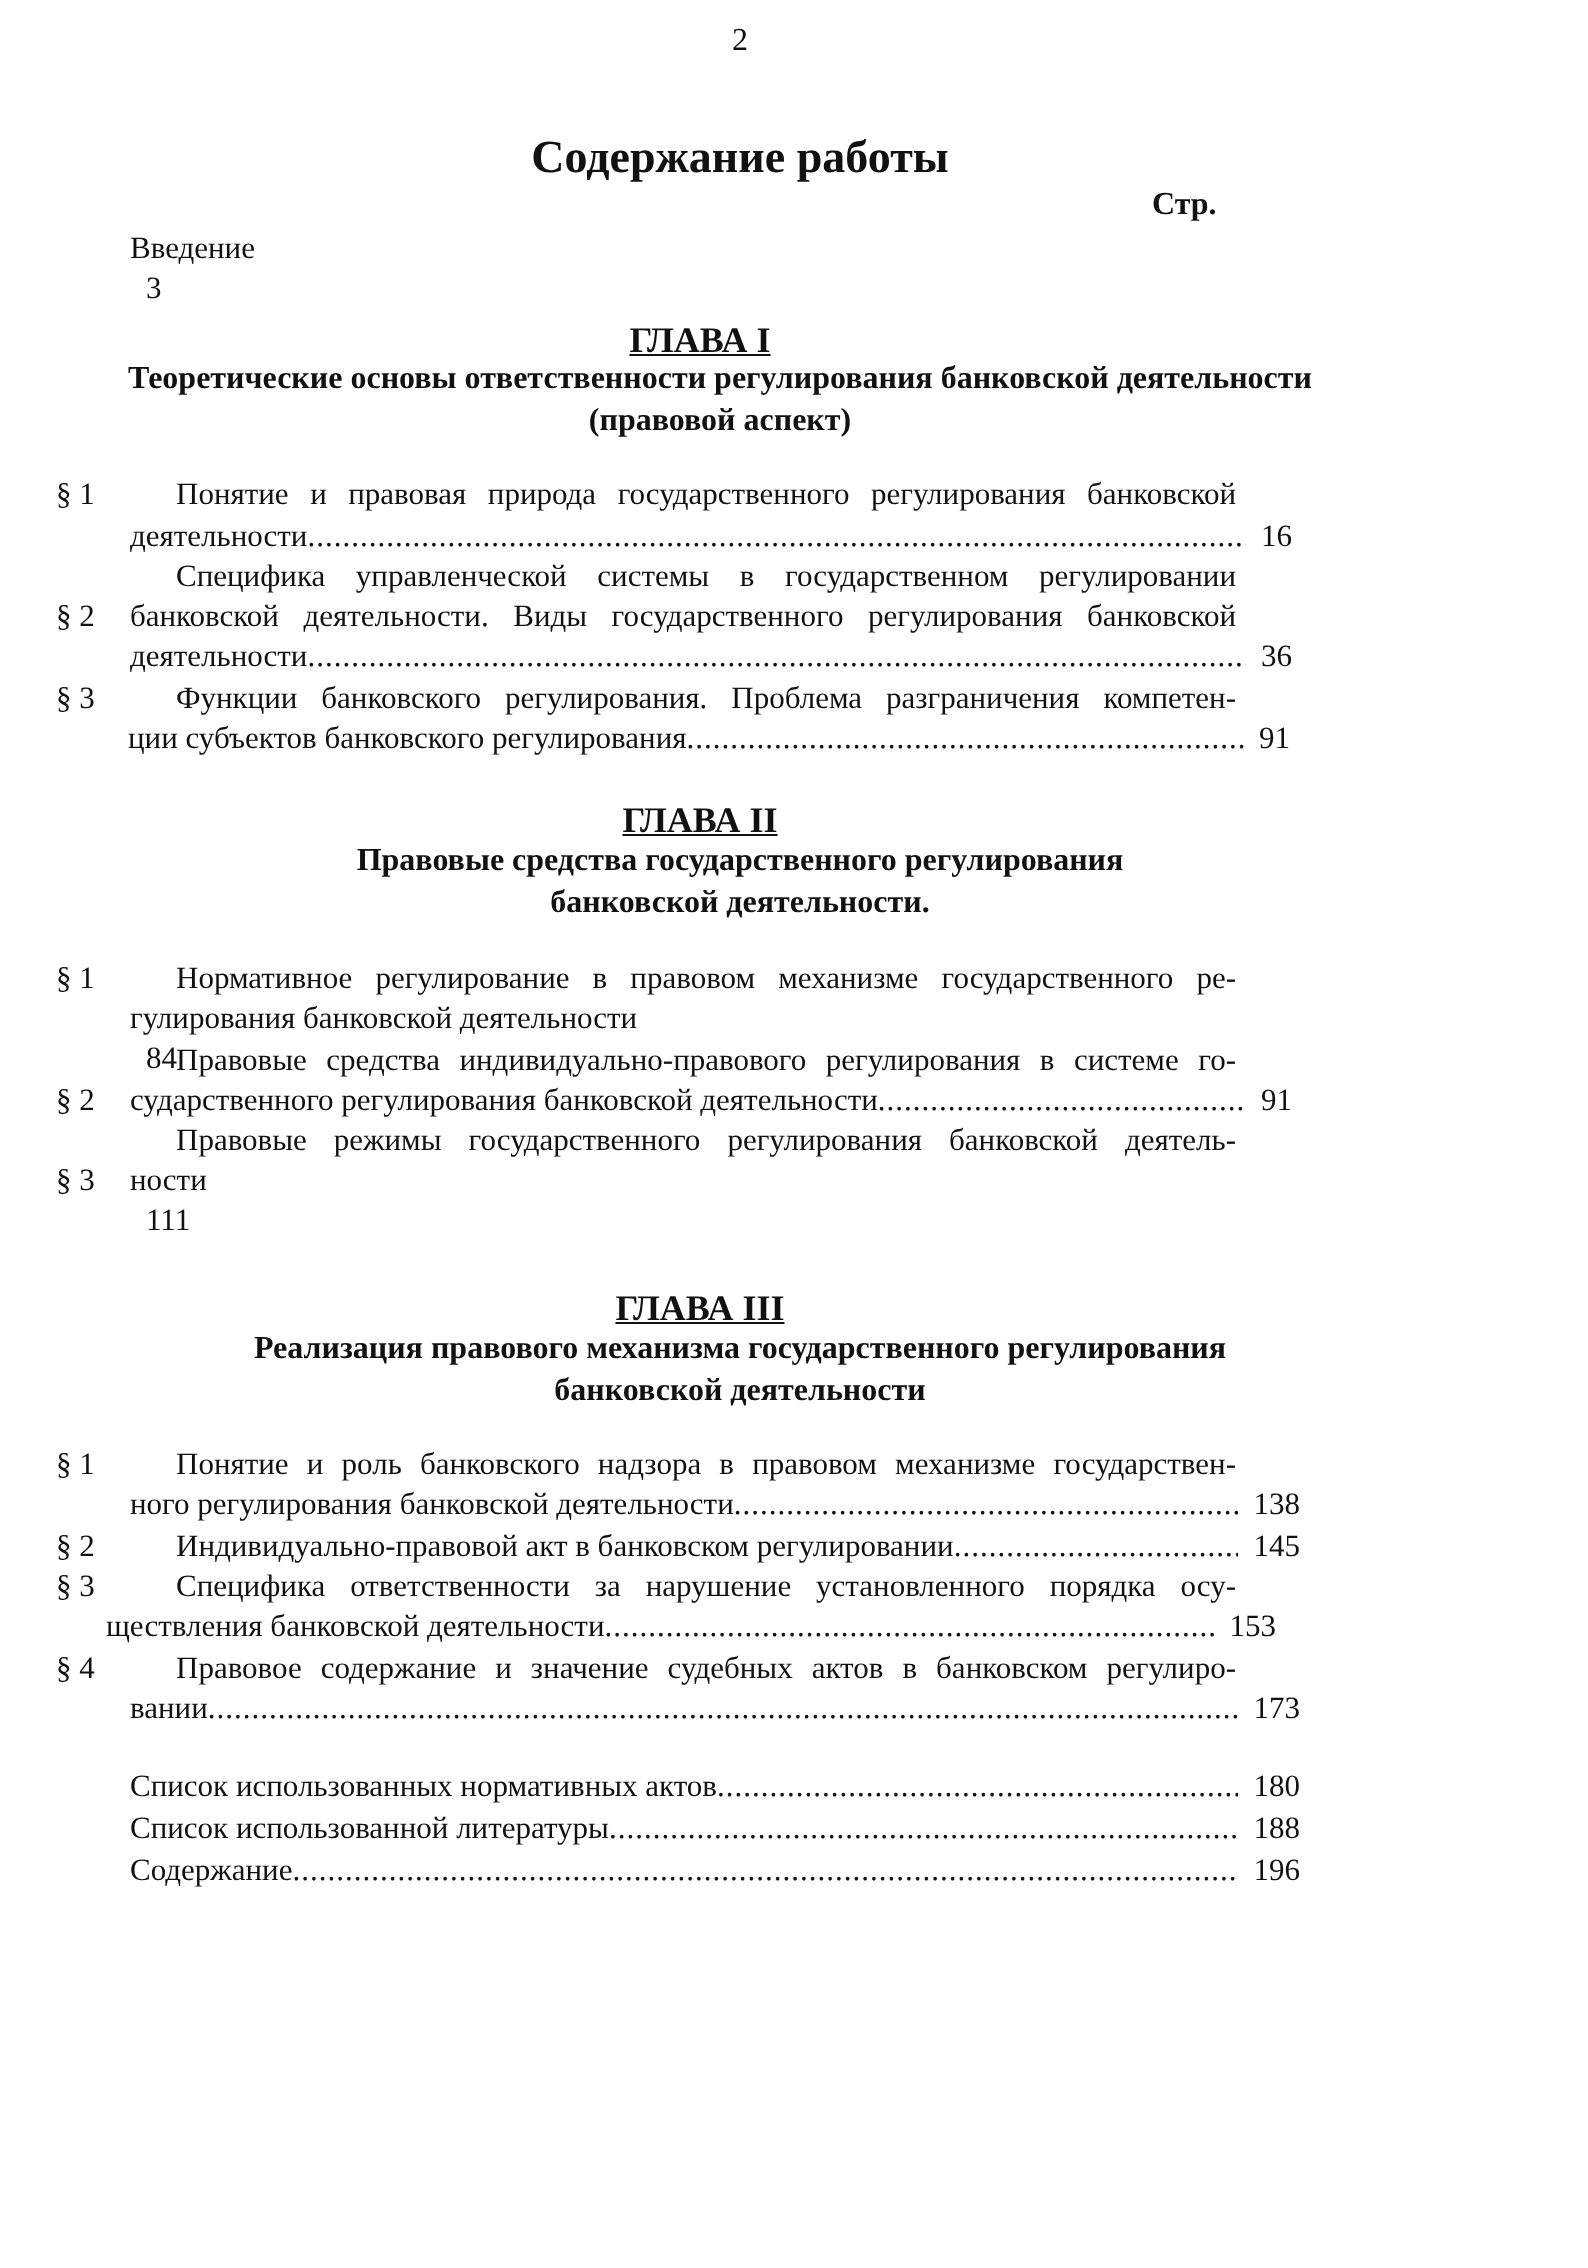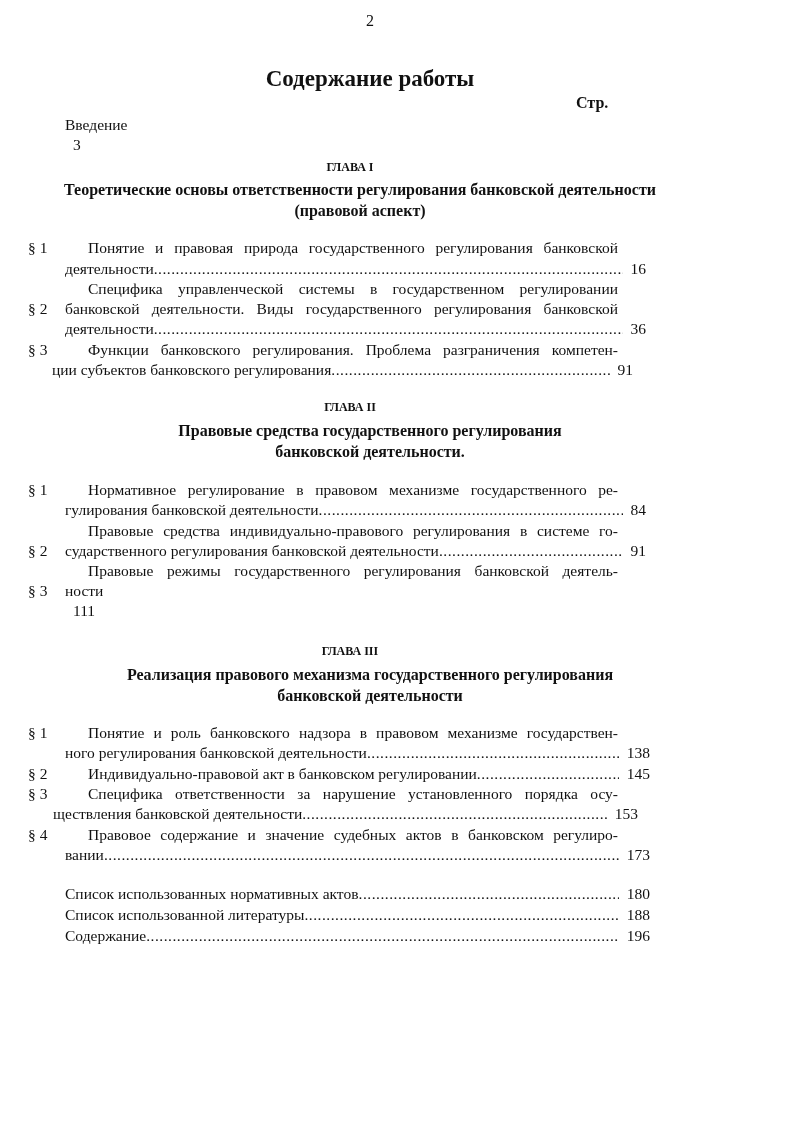--- a/index.html
+++ b/index.html
@@ -9,21 +9,21 @@
   .pagenum { left: 0; width: 740px; text-align: center; top: 12px; font-size: 16px; }
   .title { left: 0; width: 740px; text-align: center; top: 66px; font-size: 23px; font-weight: bold; }
   .str { left: 576px; top: 94px; font-size: 16px; font-weight: bold; }
   .line { font-size: 15.5px; height: 20px; line-height: 20px; }
   .dotline { display: flex; align-items: baseline; }
   .dotline .txt { flex: 0 0 auto; }
   .dotline .dots { flex: 1 1 auto; overflow: hidden; white-space: nowrap; letter-spacing: 0.5px; }
   .dotline .dots::before { content: "........................................................................................................................................................................................................................................................................"; }
   .dotline .pg { flex: 0 0 auto; padding-left: 8px; }
   .justify { text-align: justify; text-align-last: justify; }
-  .ch-label { left: 0; width: 700px; text-align: center; font-size: 12px; font-weight: bold; }
+  .ch-label { left: 0; width: 700px; text-align: center; font-size: 18px; font-weight: bold; text-decoration: underline; }
   .ch-title { left: 60px; width: 600px; text-align: center; font-size: 16px; font-weight: bold; line-height: 21px; white-space: normal; }
   .sec { left: 28px; font-size: 15.5px; }
 </style>
 </head>
 <body>
 
 <div class="abs pagenum">2</div>
 <div class="abs title">Содержание работы</div>
 <div class="abs str">Стр.</div>
 
@@ -53,34 +53,34 @@
   <div class="abs line dotline" style="left:65px; width:581px; top:319px;">
     <span class="txt">деятельности</span>
     <span class="dots"></span>
     <span class="pg">36</span>
   </div>
 </div>
 
 <div>
   <div class="abs sec" style="top:341px;">§ 3</div>
   <div class="abs line justify" style="left:88px; width:530px; top:340px;">Функции банковского регулирования. Проблема разграничения компетен-</div>
-  <div class="abs line dotline" style="left:52px; width:581px; top:360px;justify-content:center;">
+  <div class="abs line dotline" style="left:64px; width:581px; top:360px;justify-content:center;">
     <span class="txt">ции субъектов банковского регулирования</span>
     <span class="dots"></span>
     <span class="pg">91</span>
   </div>
 </div>
 
 <div class="abs ch-label" style="top:400px;">ГЛАВА II</div>
 <div class="abs ch-title" style="left:160px; width:420px; top:420px;">Правовые средства государственного регулирования банковской деятельности.</div>
 
 <div>
   <div class="abs sec" style="top:481px;">§ 1</div>
   <div class="abs line justify" style="left:88px; width:530px; top:480px;">Нормативное регулирование в правовом механизме государственного ре-</div>
-  <div class="abs line dotline" style="left:65px; width:581px; top:500px;">
+  <div class="abs line dotline" style="left:65px; width:581px; top:500px;flex-direction:column;">
     <span class="txt">гулирования банковской деятельности</span>
     <span class="dots"></span>
     <span class="pg">84</span>
   </div>
 </div>
 
 <div>
   <div class="abs line justify" style="left:88px; width:530px; top:521px;">Правовые средства индивидуально-правового регулирования в системе го-</div>
   <div class="abs sec" style="top:542px;">§ 2</div>
   <div class="abs line dotline" style="left:65px; width:581px; top:541px;">

